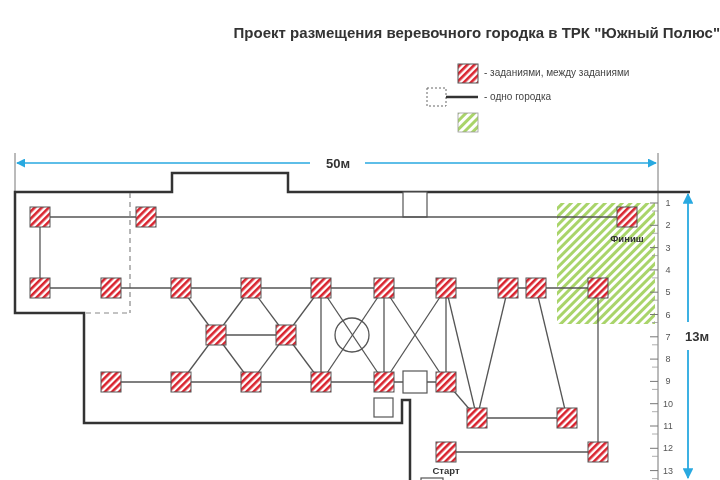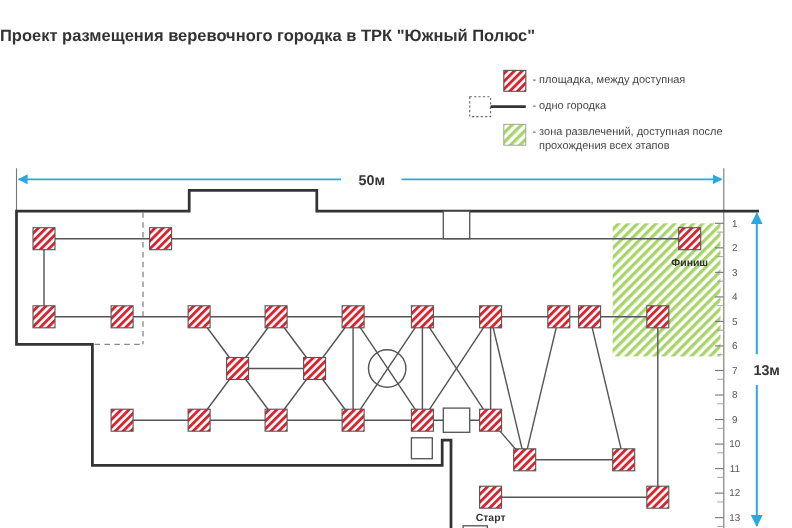--- a/index.html
+++ b/index.html
@@ -1,18 +1,18 @@
 <!DOCTYPE html>
 <html><head>
 <meta charset="utf-8">
 <style>
   html, body { margin:0; padding:0; background:#ffffff; }
   body { width:720px; height:480px; overflow:hidden; position:relative; font-family:"Liberation Sans", sans-serif; }
   #stage { position:absolute; left:0; top:0; width:720px; height:480px; }
-  .title { position:absolute; left:0; top:24px; width:720px; text-align:left; font-size:15px; font-weight:bold; color:#333333; }
+  .title { position:absolute; left:0; top:24px; width:720px; text-align:right; font-size:15px; font-weight:bold; color:#333333; }
   .legend-text { position:absolute; font-size:10px; color:#444444; line-height:12px; }
   svg text { font-family:"Liberation Sans", sans-serif; }
 </style>
 </head>
 <body>
 
 <div id="stage">
   <div class="title">Проект размещения веревочного городка в ТРК "Южный Полюс"</div>
 
   <svg width="720" height="480" style="position:absolute;left:0;top:0">
@@ -155,17 +155,15 @@
         <rect x="467" y="408" width="20" height="20" fill="url(#redHatch)" stroke="#555" stroke-width="1"></rect>
         <rect x="557" y="408" width="20" height="20" fill="url(#redHatch)" stroke="#555" stroke-width="1"></rect>
         <rect x="436" y="442" width="20" height="20" fill="url(#redHatch)" stroke="#555" stroke-width="1"></rect>
         <rect x="588" y="442" width="20" height="20" fill="url(#redHatch)" stroke="#555" stroke-width="1"></rect>
       </g>
 
     <text x="627" y="242" font-size="9.5" font-weight="bold" fill="#333" text-anchor="middle">Финиш</text>
     <text x="446" y="474" font-size="9.5" font-weight="bold" fill="#333" text-anchor="middle">Старт</text>
   </svg>
 
-  <div class="legend-text" style="left:484px;top:67px">- площадка, между доступная</div>
+  <div class="legend-text" style="left:484px;top:67px">- заданиями, между заданиями</div>
   <div class="legend-text" style="left:484px;top:91px">- одно городка</div>
-  <div class="legend-text" style="left:484px;top:115px">- зона развлечений, доступная после</div>
-  <div class="legend-text" style="left:490px;top:127px">прохождения всех этапов</div>
 </div>
 
 </body></html>

